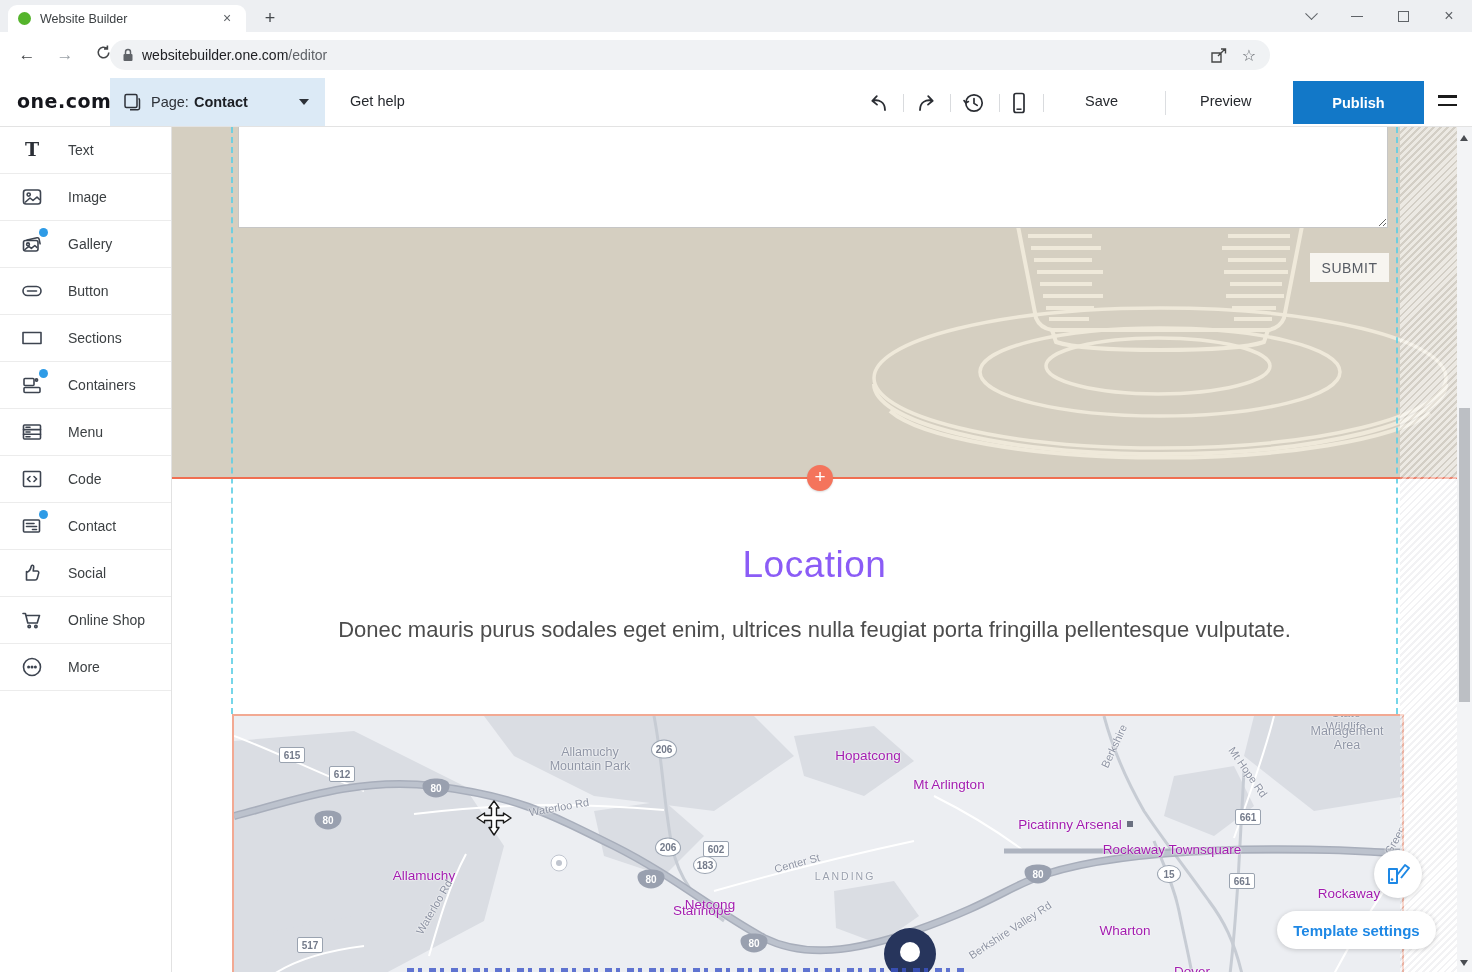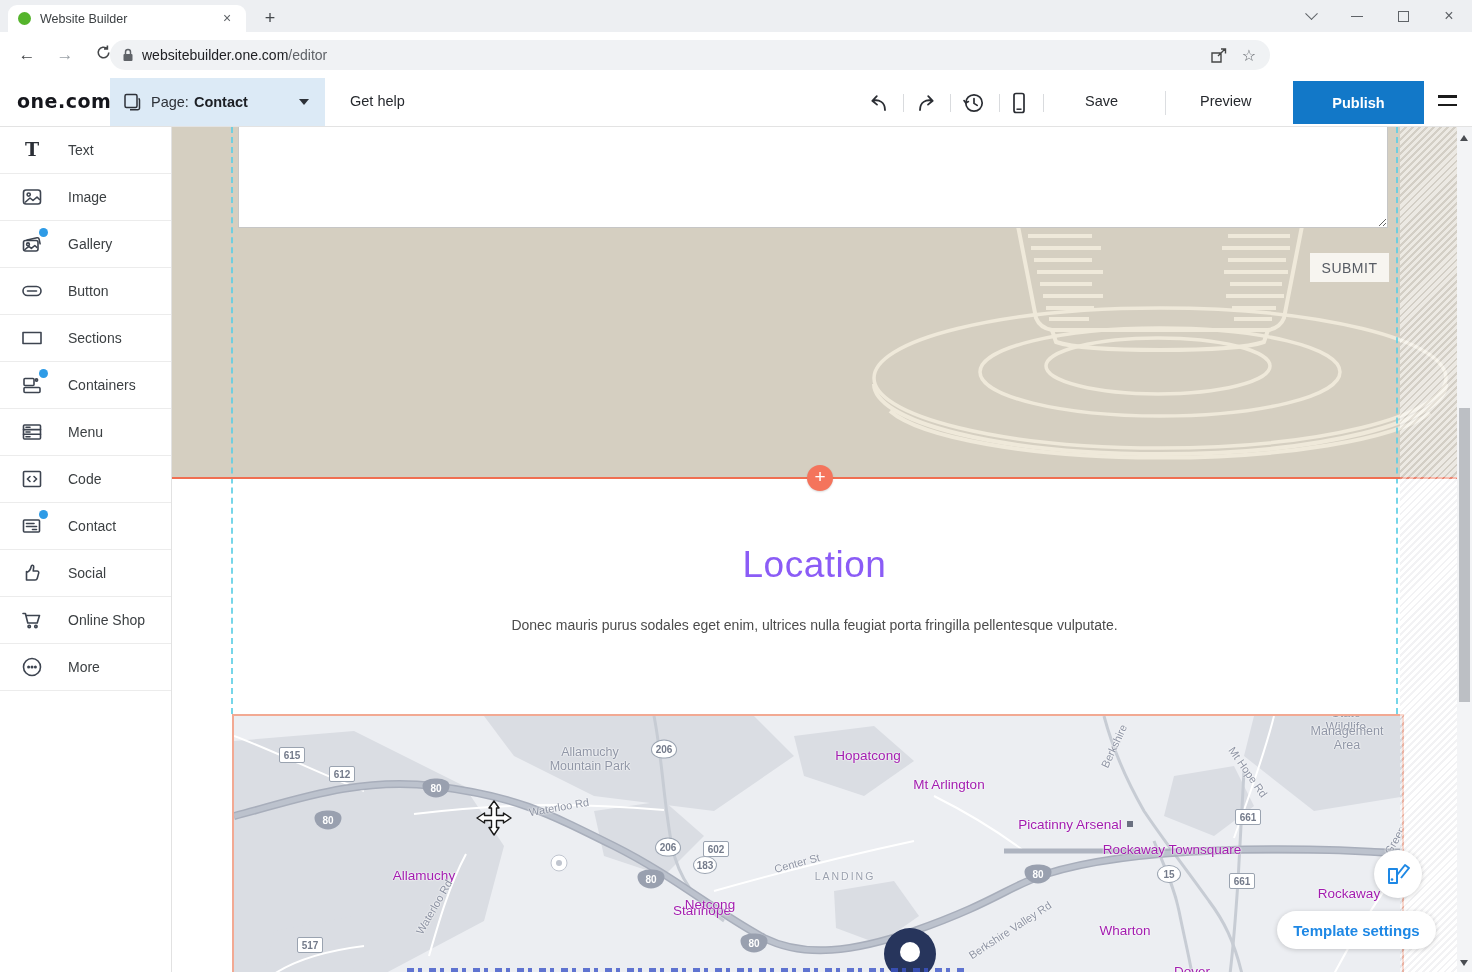--- a/index.html
+++ b/index.html
@@ -57,21 +57,21 @@
   .canvas { position:absolute; left:172px; top:127px; width:1285px; height:845px; background:#fff; overflow:hidden; }
   .beige { position:absolute; left:0; top:0; width:1285px; height:351px; background:#d5cfc1; }
   .cup { position:absolute; right:-3px; top:99px; }
   .cup path, .cup ellipse { stroke:#efe9da; fill:none; }
   .msgarea { position:absolute; left:66px; top:-2px; width:1150px; height:103px; background:#fff; border:1px solid #c6c6c6; resize:both; font-family:"Liberation Sans",sans-serif; }
   .submitbtn { position:absolute; left:1138px; top:126px; width:79px; height:29px; background:#f7f5f0; border:none; font-size:14px; color:#565b63; letter-spacing:.5px; display:flex; align-items:center; justify-content:center; cursor:pointer; }
   .guide { position:absolute; top:0; width:0; height:587px; border-left:2px dashed #5fcfe6; opacity:.85; }
   .divider-line { position:absolute; left:0; top:350px; width:1285px; height:2px; background:#f06f52; }
   .plusbtn { position:absolute; left:635px; top:338px; width:26px; height:26px; border-radius:50%; background:#f4745c; color:#fff; font-size:19px; line-height:24px; text-align:center; cursor:pointer; box-shadow:0 1px 2px rgba(0,0,0,.15); }
   .location-h { position:absolute; left:60px; top:417px; width:1165px; text-align:center; font-size:37px; font-weight:400; letter-spacing:.5px; color:#8b5cf6; }
-  .location-p { position:absolute; left:60px; top:490px; width:1165px; text-align:center; font-size:14px; color:#4c4c4c; }
+  .location-p { position:absolute; left:60px; top:490px; width:1165px; text-align:center; font-size:22px; color:#4c4c4c; }
 
   
   .map { position:absolute; left:60px; top:587px; width:1172px; height:258px; background:#eceef2; border:2px solid #f2a993; border-bottom:none; overflow:hidden; cursor:move; }
   .map svg.base { position:absolute; left:0; top:0; }
   .map-label { position:absolute; transform:translate(-50%,-50%); white-space:pre-line; text-align:center; text-shadow:0 0 2px #fff,0 0 2px #fff; pointer-events:none; }
   .ml-town { font-size:13.5px; color:#a21caf; }
   .ml-area { font-size:12.5px; color:#9096a6; }
   .ml-road { font-size:11px; color:#8d93a3; }
   .ml-landing { font-size:10.5px; letter-spacing:2px; color:#9aa0ae; }
   .shield { position:absolute; transform:translate(-50%,-50%); font-size:10px; font-weight:bold; color:#747b8b; background:#fff; border:1.5px solid #9aa3b0; display:flex; align-items:center; justify-content:center; pointer-events:none; }

